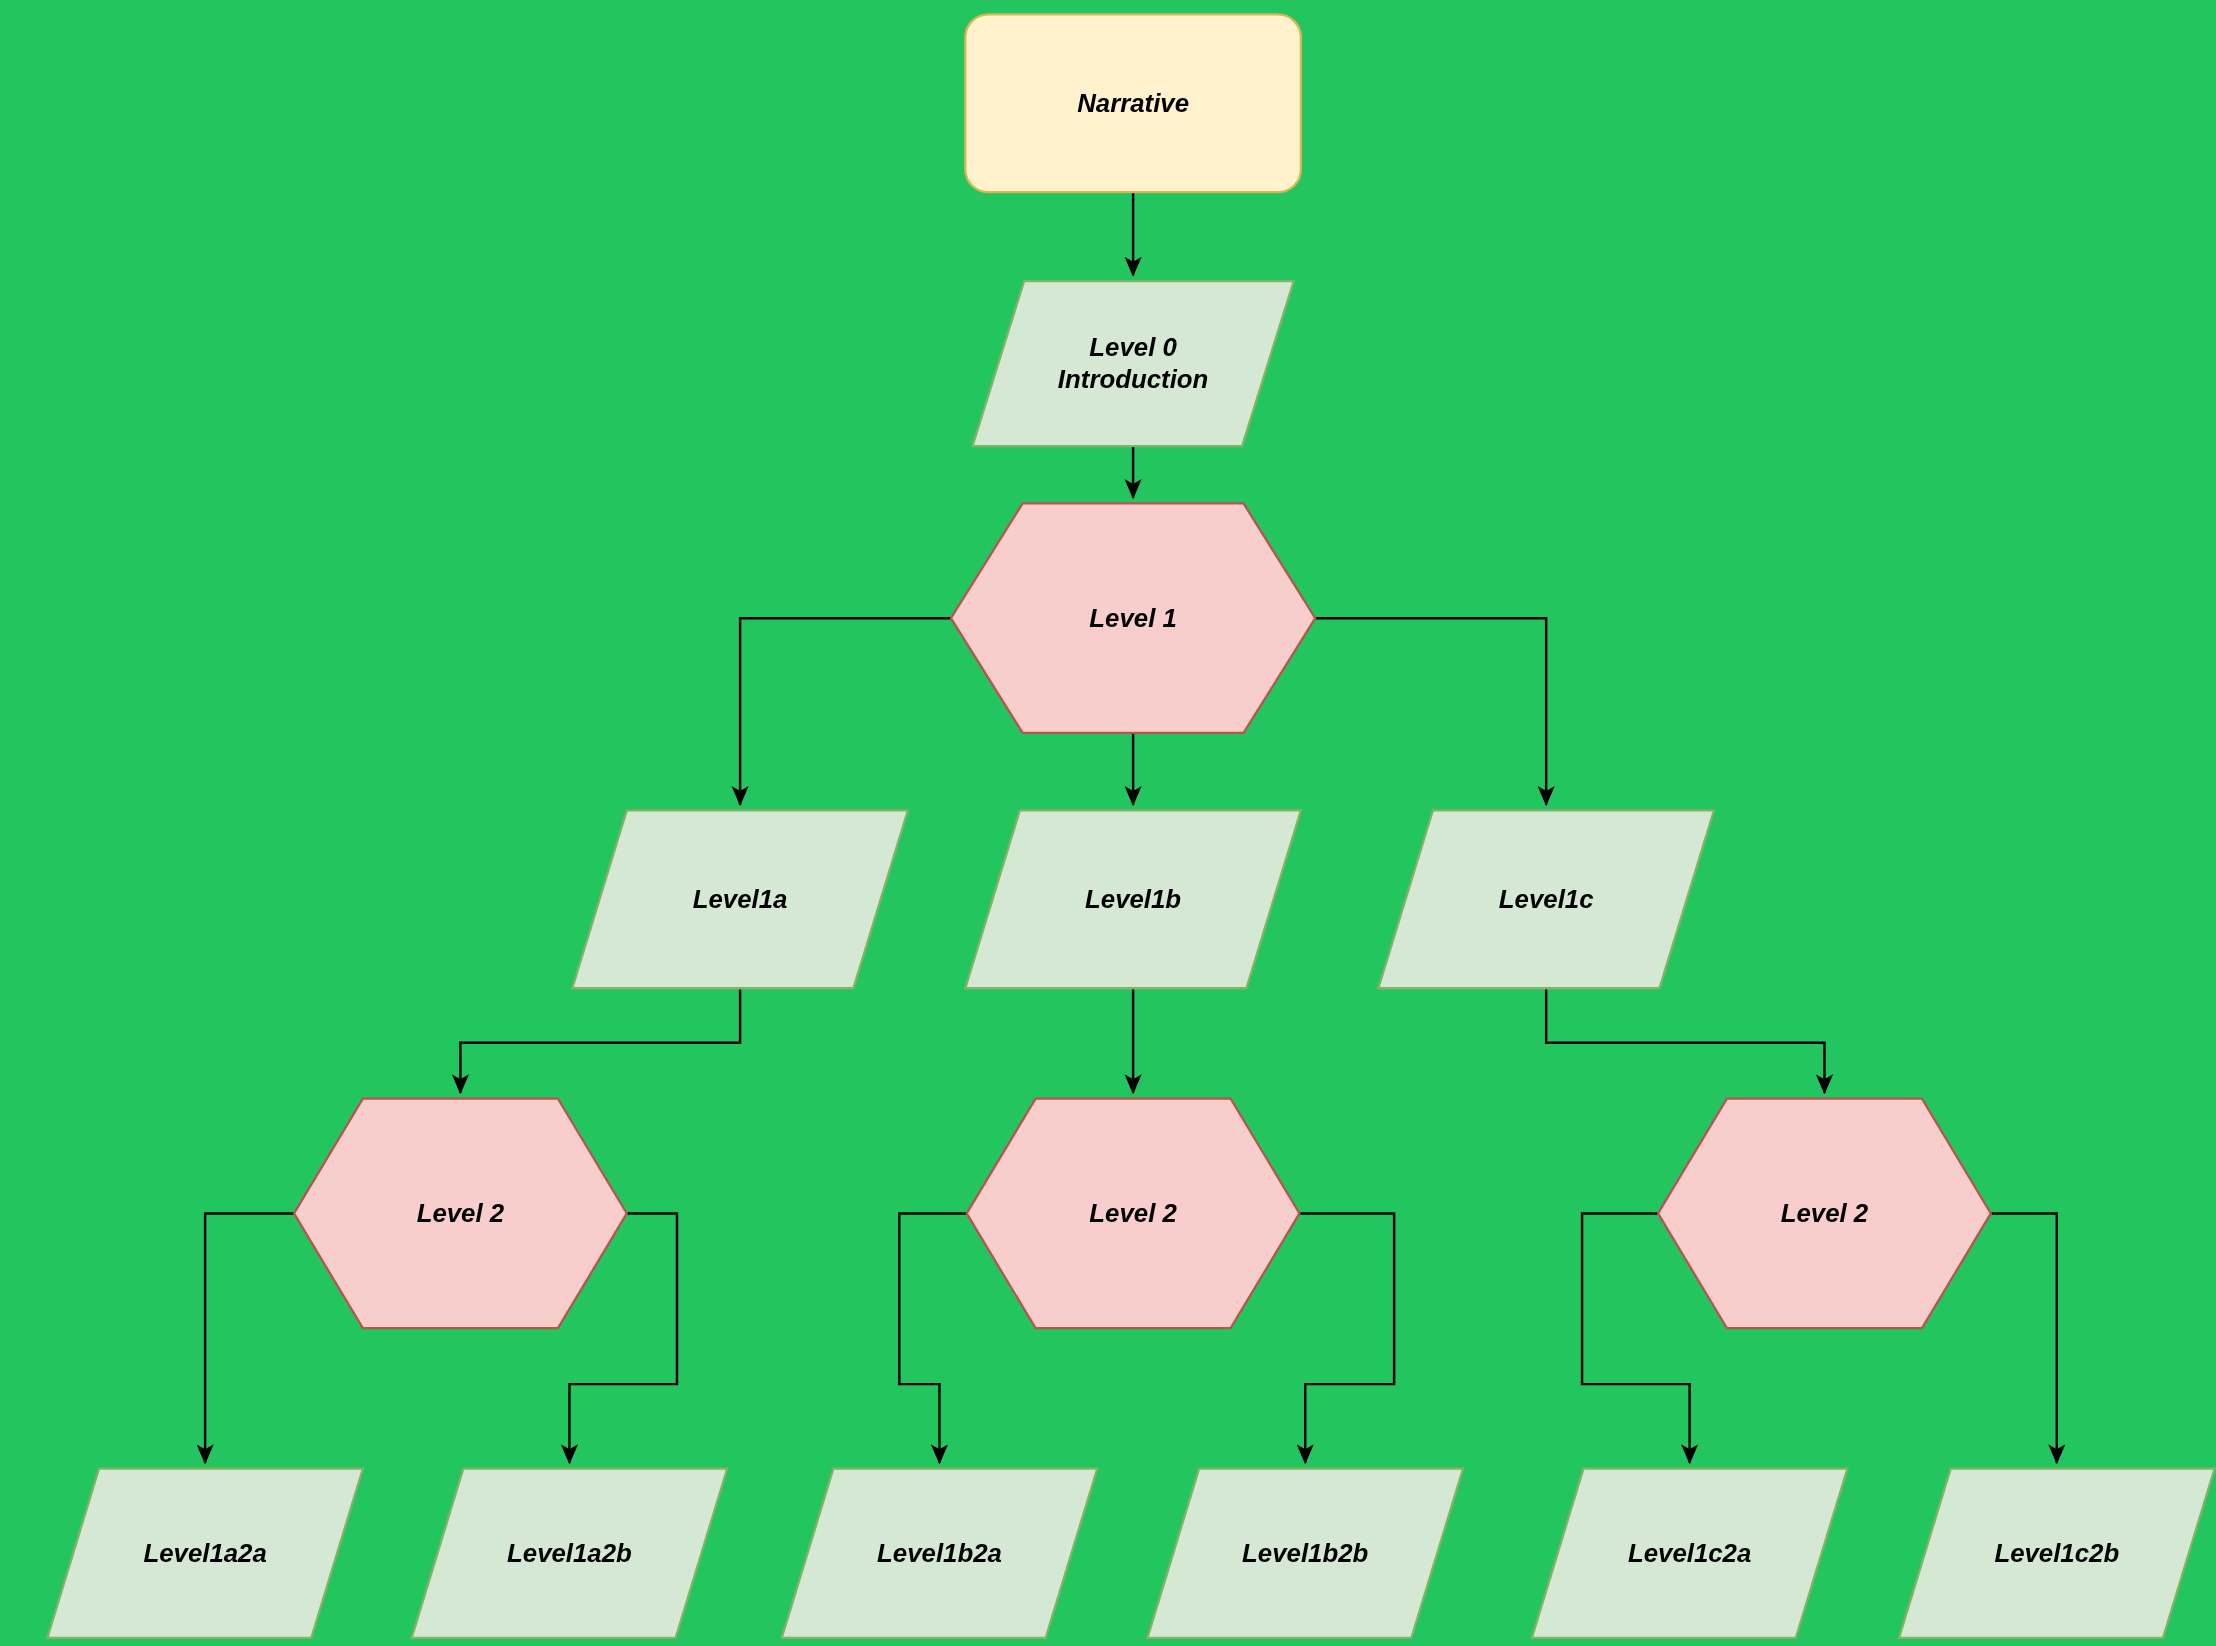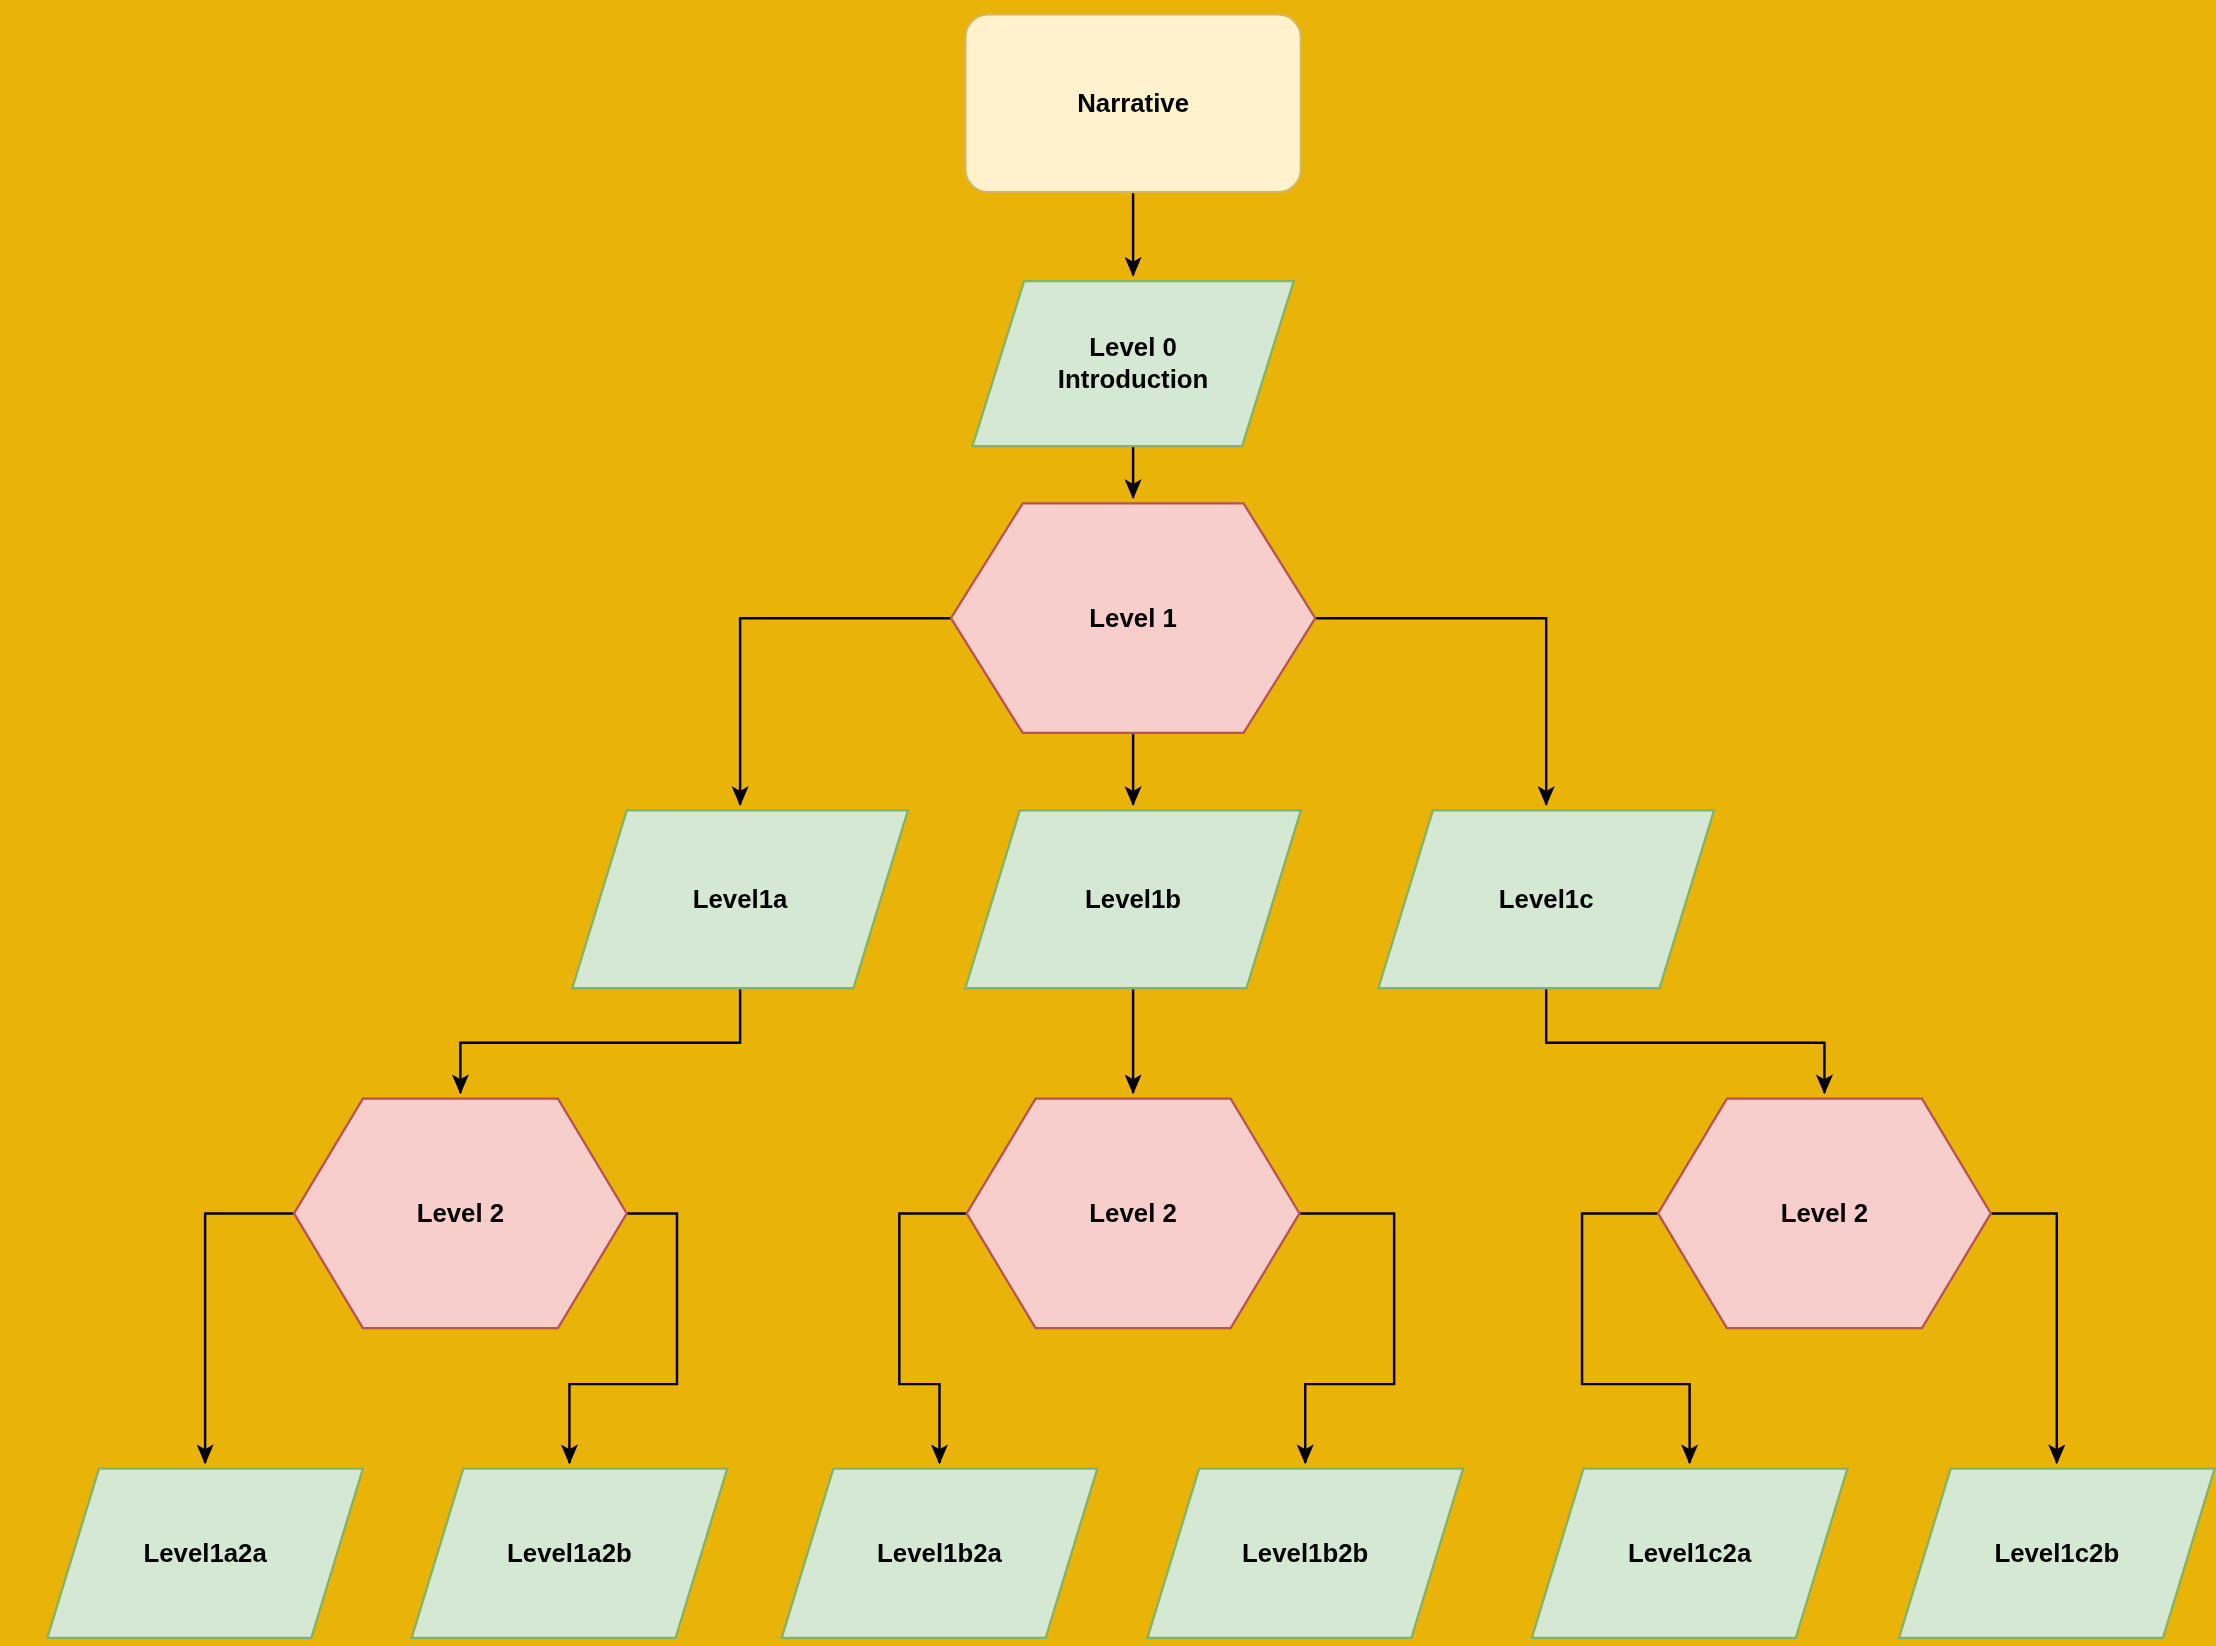--- a/index.html
+++ b/index.html
@@ -2,21 +2,22 @@
 <html style="font-size:10.8px"><head>
 <meta charset="utf-8">
 <style>
   html, body {
     margin: 0;
     padding: 0;
     background: #ffffff;
   }
   .canvas-wrap {
     width: 100vw;
-    background: #eab308;
+    background: #22c55e;
+    font-style: italic;
   }
   svg {
     display: block;
     width: 100vw;
     height: auto;
   }
   .node-label {
     font-family: "Liberation Sans", sans-serif;
     font-weight: 700;
     font-size: 18px;

